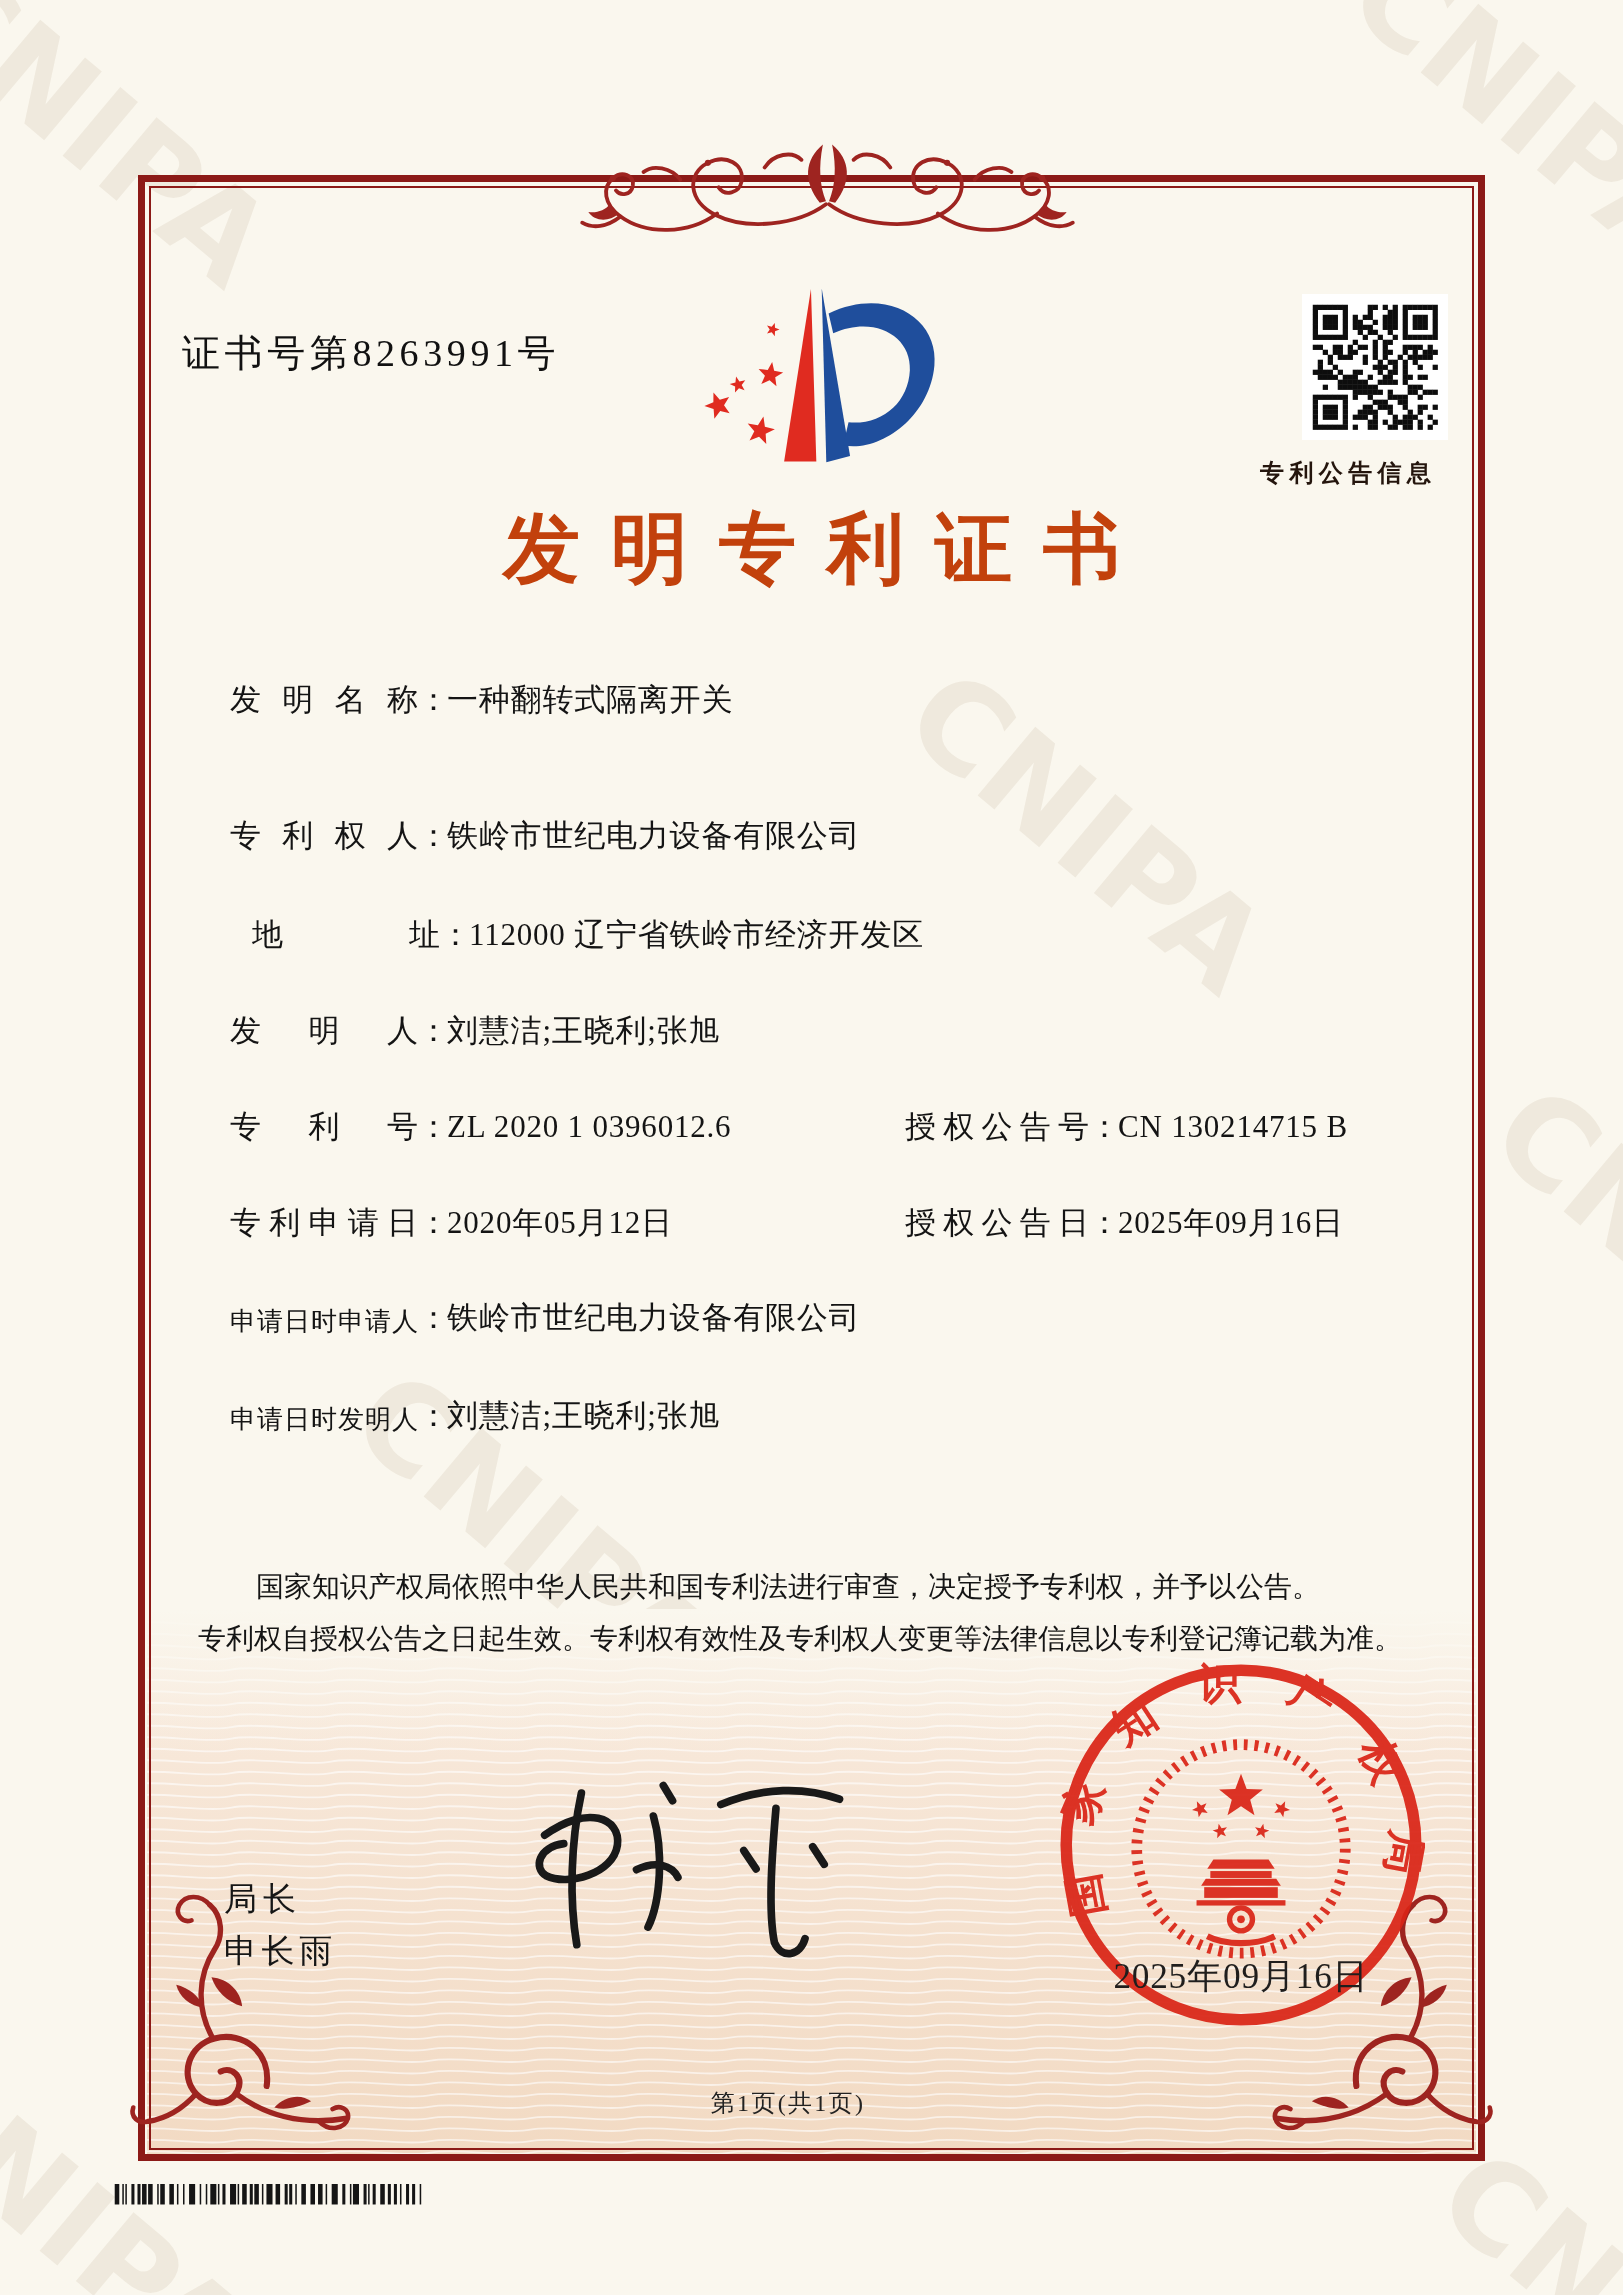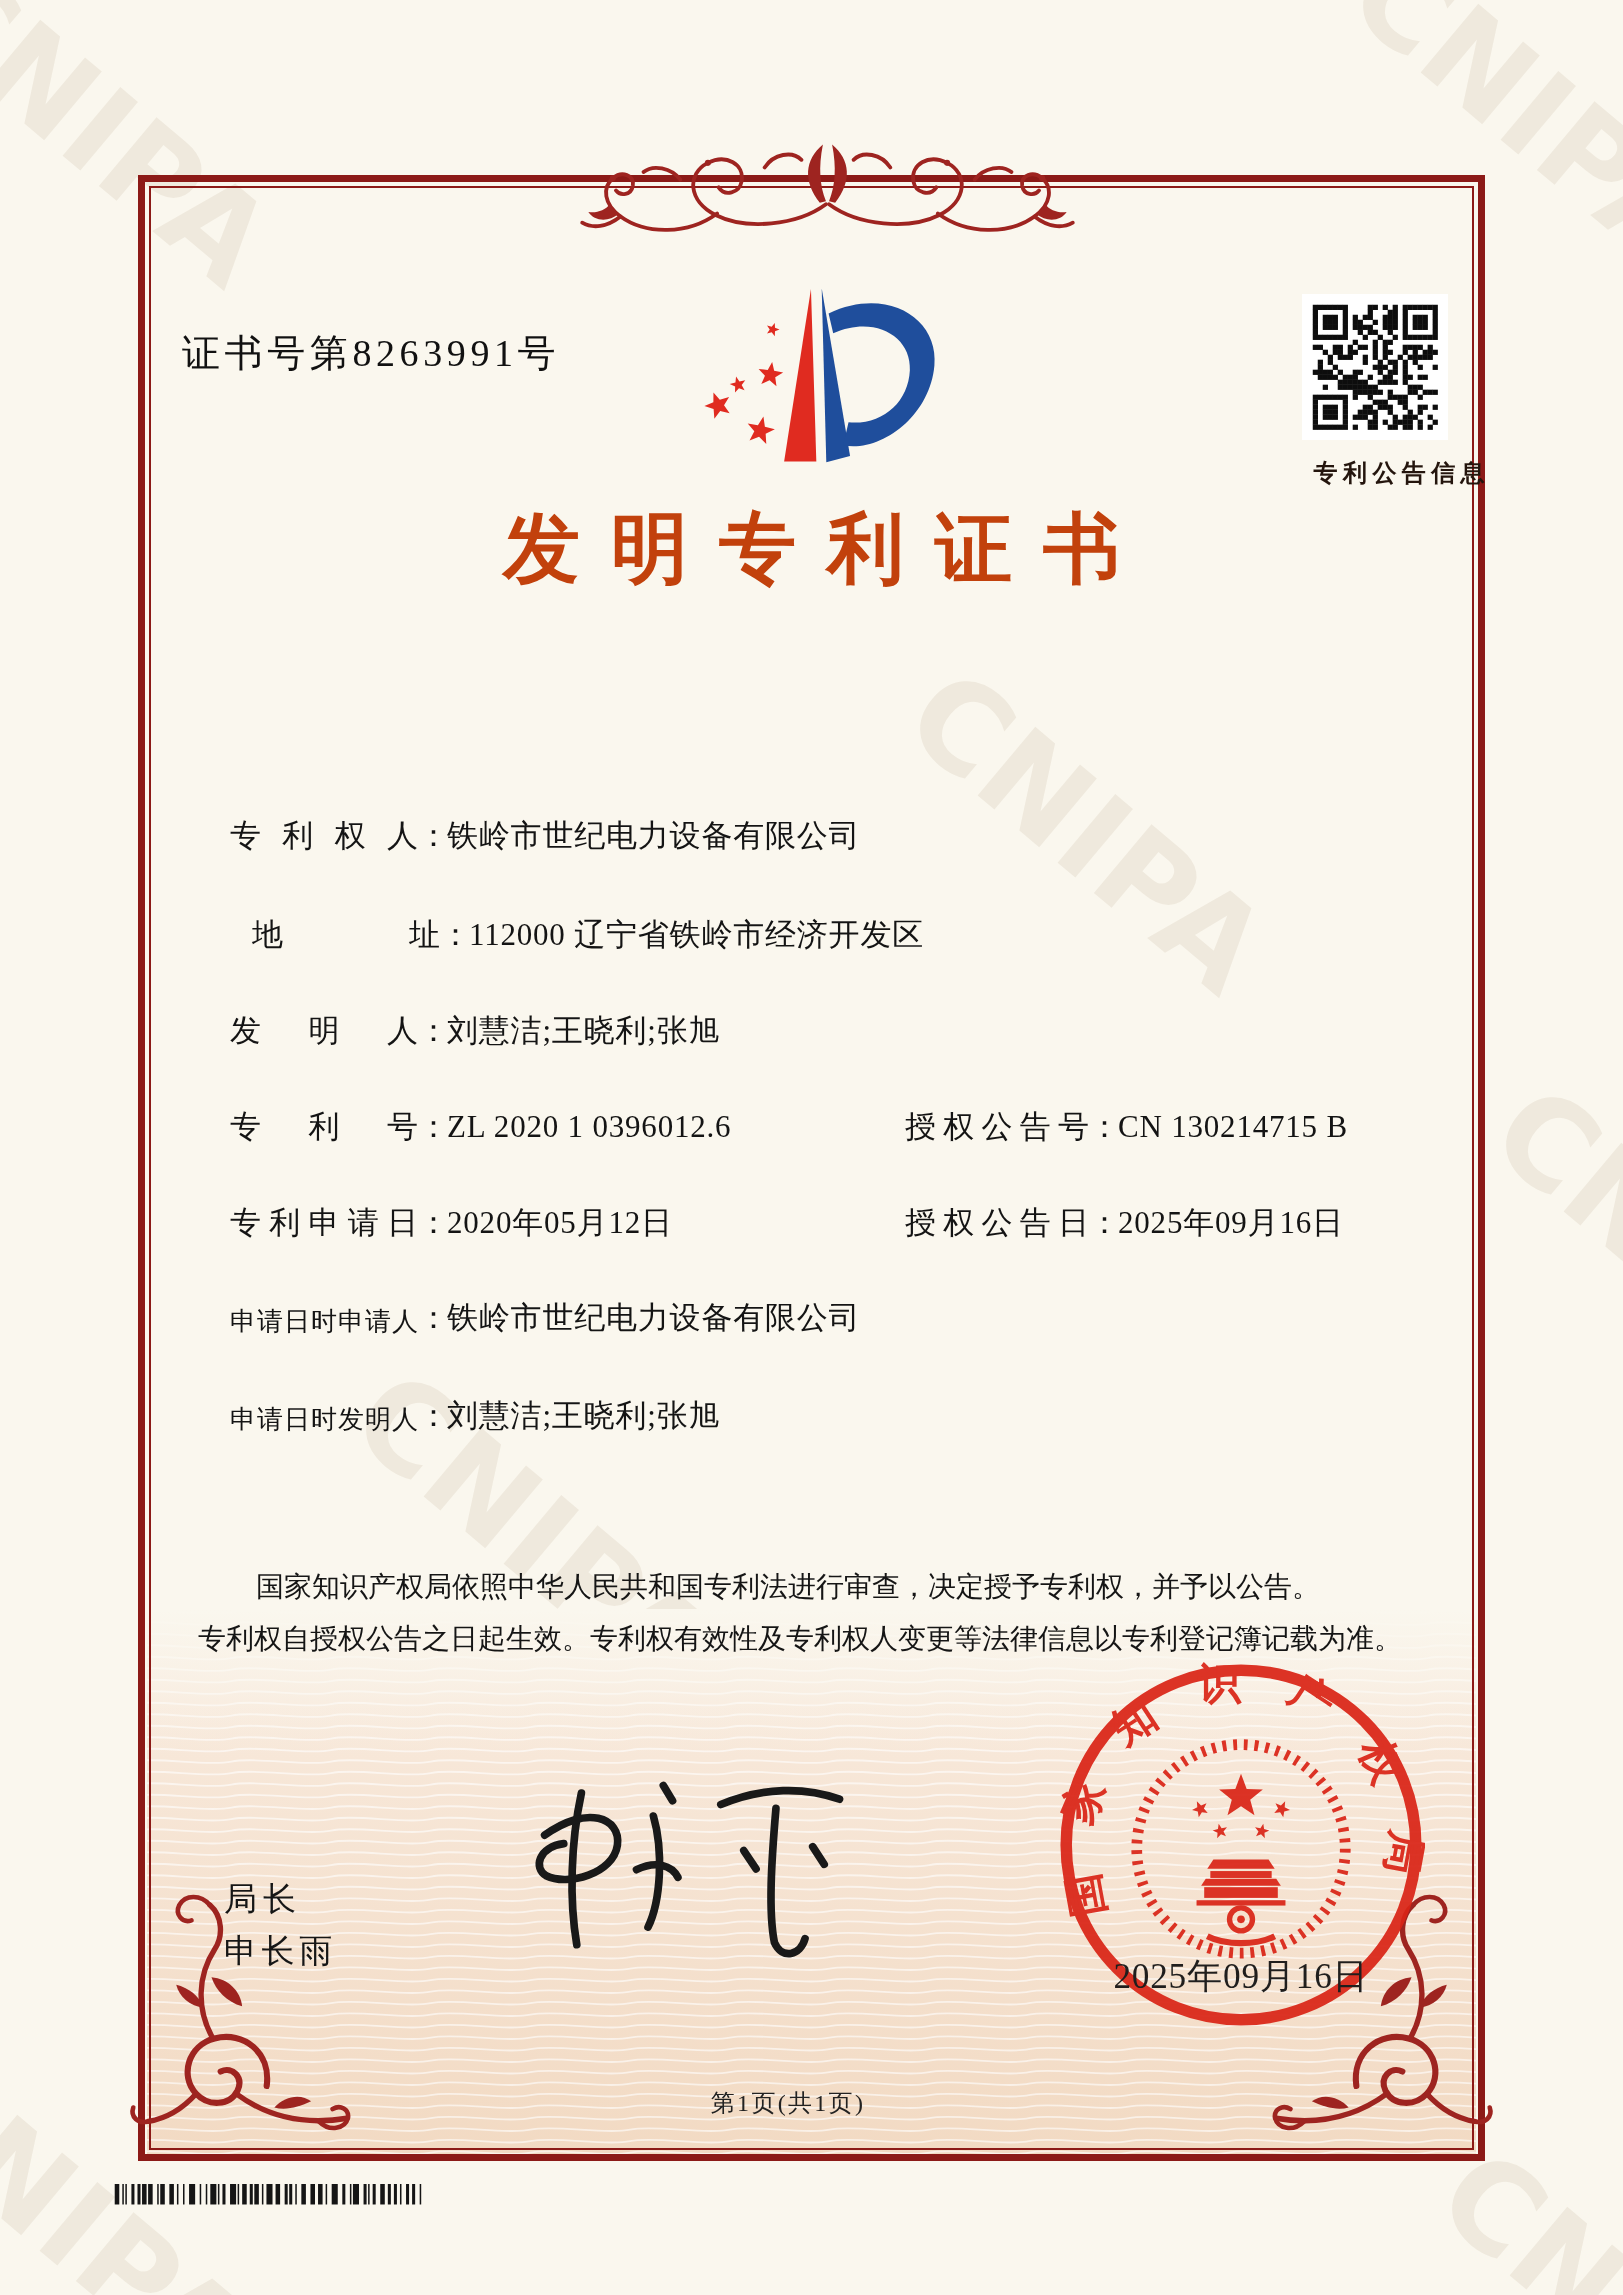--- a/index.html
+++ b/index.html
@@ -26,21 +26,21 @@
     position:absolute; inset:3.8px; border:2.3px solid #8c1a17;
   }
   
   .wave-band{ position:absolute; left:147px; top:1609px; width:1329px; height:546px; overflow:hidden;}
   .wave-fade{ position:absolute; left:147px; top:1609px; width:1329px; height:146px;
     background:linear-gradient(#faf7ee, rgba(250,247,238,0)); }
   
   .cert-no{ position:absolute; left:182px; top:285px; font-size:38px; letter-spacing:4.6px; color:#111;margin-top:43px;}
   .logo{ position:absolute; left:686px; top:281px; }
   .qr-box{ position:absolute; left:1302px; top:294px; width:146px; height:146px; background:#fff; }
-  .qr-caption{ position:absolute; left:1260px; top:457px; width:230px; text-align:right;
+  .qr-caption{ position:absolute; left:1260px; top:457px; width:230px; text-align:left;
     font-size:24px; font-weight:700; letter-spacing:5.4px; color:#24150d;}
   .title{ position:absolute; left:0; top:498px; width:1623px; text-align:center;
     font-size:77px; font-weight:700; letter-spacing:31px; text-indent:31px; color:#c2410c;}
   
   .row{ position:absolute; left:230px; font-size:31px; white-space:nowrap; color:#141414;}
   .row .lbl{ display:inline-block; width:188px; text-align:justify; text-align-last:justify; vertical-align:bottom;}
   .row .lbl.small{ font-size:26px; }
   .row .colon{ display:inline-block; width:29px; }
   .row .val{ letter-spacing:0.8px; }
   .row.right-col{ left:905px; }
@@ -514,20 +514,23 @@
         <rect x="131" y="170" width="6.8" height="6.8" fill="#0d0d0d"></rect>
         <rect x="137.5" y="170" width="6.8" height="6.8" fill="#0d0d0d"></rect>
         <rect x="150.5" y="170" width="6.8" height="6.8" fill="#0d0d0d"></rect>
         <rect x="163.5" y="170" width="6.8" height="6.8" fill="#0d0d0d"></rect>
       </svg>
   </div>
   <div class="qr-caption">专利公告信息</div>
 
   <div class="title">发明专利证书</div>
 
+  <div class="row" style="top:679px;">
+    <span class="lbl">发明名称</span><span class="colon">：</span><span class="val">一种翻转式隔离开关</span>
+  </div>
   <div class="row" style="top:815px;">
     <span class="lbl">专利权人</span><span class="colon">：</span><span class="val">铁岭市世纪电力设备有限公司</span>
   </div>
   <div class="row" style="top:914px;margin-left:22px;">
     <span class="lbl">地址</span><span class="colon">：</span><span class="val">112000 辽宁省铁岭市经济开发区</span>
   </div>
   <div class="row" style="top:1010px;">
     <span class="lbl">发明人</span><span class="colon">：</span><span class="val">刘慧洁;王晓利;张旭</span>
   </div>
   <div class="row" style="top:1106px;">

